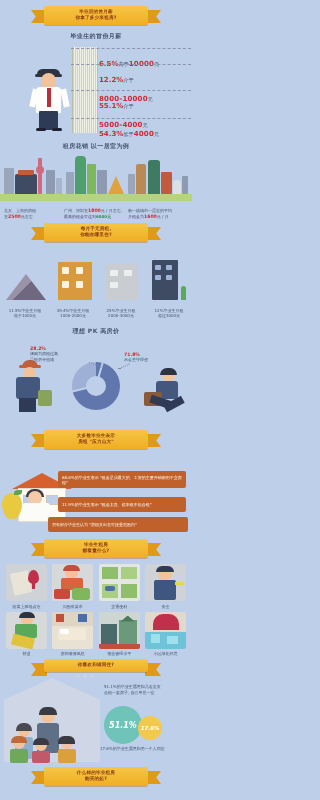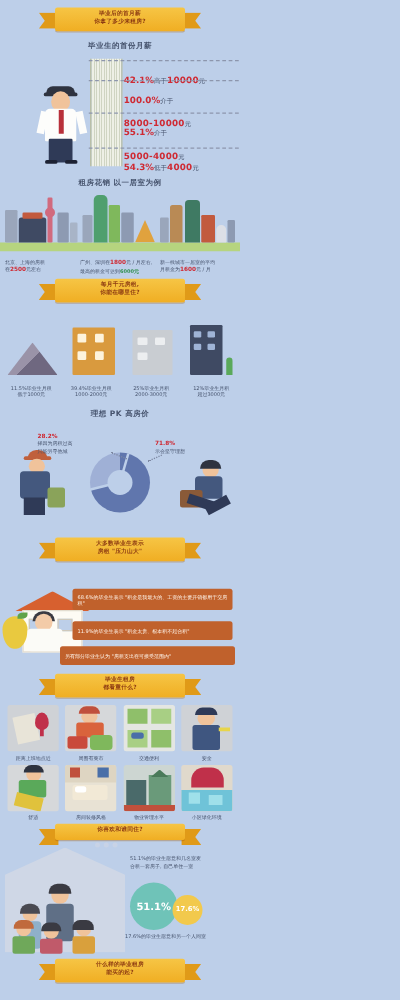--- a/index.html
+++ b/index.html
@@ -117,21 +117,21 @@
   .clabel{font-size:4px;text-align:center;color:#46536d;margin-top:2.5px;line-height:5px;}
 
   
   .family{position:relative;height:95px;}
   .homeshape{
     position:absolute;left:4px;top:6px;width:96px;height:84px;background:#cfd7e6;
     clip-path:polygon(50% 0,100% 26%,100% 100%,0 100%,0 26%);
   }
   .fam-fig{position:absolute;bottom:4px;}
   .ftxt{position:absolute;font-size:4px;line-height:5.6px;color:#46536d;}
-  .circ{position:absolute;border-radius:50%;display:flex;align-items:center;justify-content:center;}
+  .circ{position:absolute;border-radius:50%;display:flex;align-items:center;justify-content:center;font-style:italic;}
   .circ.big{width:38px;height:38px;background:#6fc3b8;}
   .circ.big span{font-size:8px;font-weight:bold;color:#fff;}
   .circ.sm{width:24px;height:24px;background:#f2c94c;}
   .circ.sm span{font-size:5.4px;font-weight:bold;color:#fff;}
   .dots{position:absolute;display:flex;gap:3px;}
   .dots i{width:4px;height:4px;border-radius:50%;background:#c8d3e6;display:block;}
 
   
   .pyr-sec{position:relative;height:80px;}
 </style>
@@ -162,26 +162,26 @@
       <div class="arm r"></div>
       <div class="torso"></div>
       <div class="tie"></div>
       <div class="legs"></div>
       <div class="shoe l"></div>
       <div class="shoe r"></div>
     </div>
 
     <div class="srow" style="top:6px;">
       <div class="dash"></div>
-      <span class="pct">42.1%</span><span class="t">高于</span><span class="big">10000</span><span class="unit">元</span>
+      <span class="pct">6.5%</span><span class="t">高于</span><span class="big">10000</span><span class="unit">元</span>
     </div>
 
     <div class="srow" style="top:22px;">
       <div class="dash"></div>
-      <span class="pct">100.0%</span><span class="t">介于</span>
+      <span class="pct">12.2%</span><span class="t">介于</span>
       <div><span class="big">8000-10000</span><span class="unit">元</span></div>
     </div>
 
     <div class="srow" style="top:48px;">
       <div class="dash"></div>
       <span class="pct">55.1%</span><span class="t">介于</span>
       <div><span class="big">5000-4000</span><span class="unit">元</span></div>
     </div>
 
     <div class="srow" style="top:76px;">

